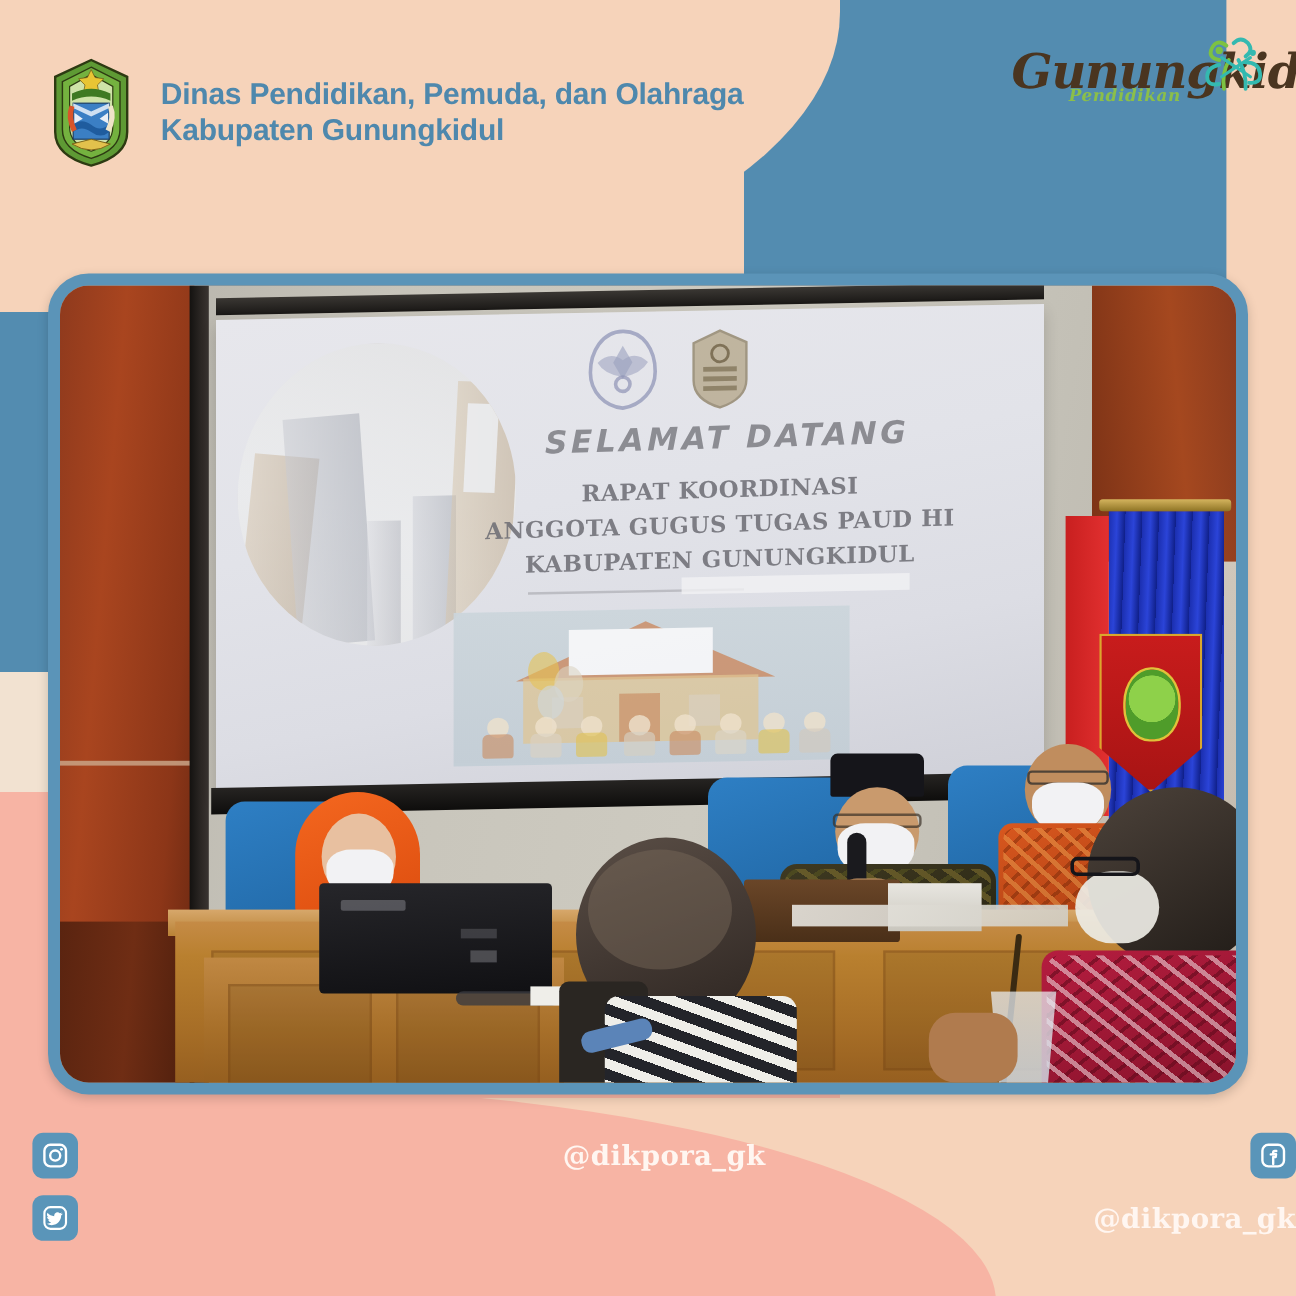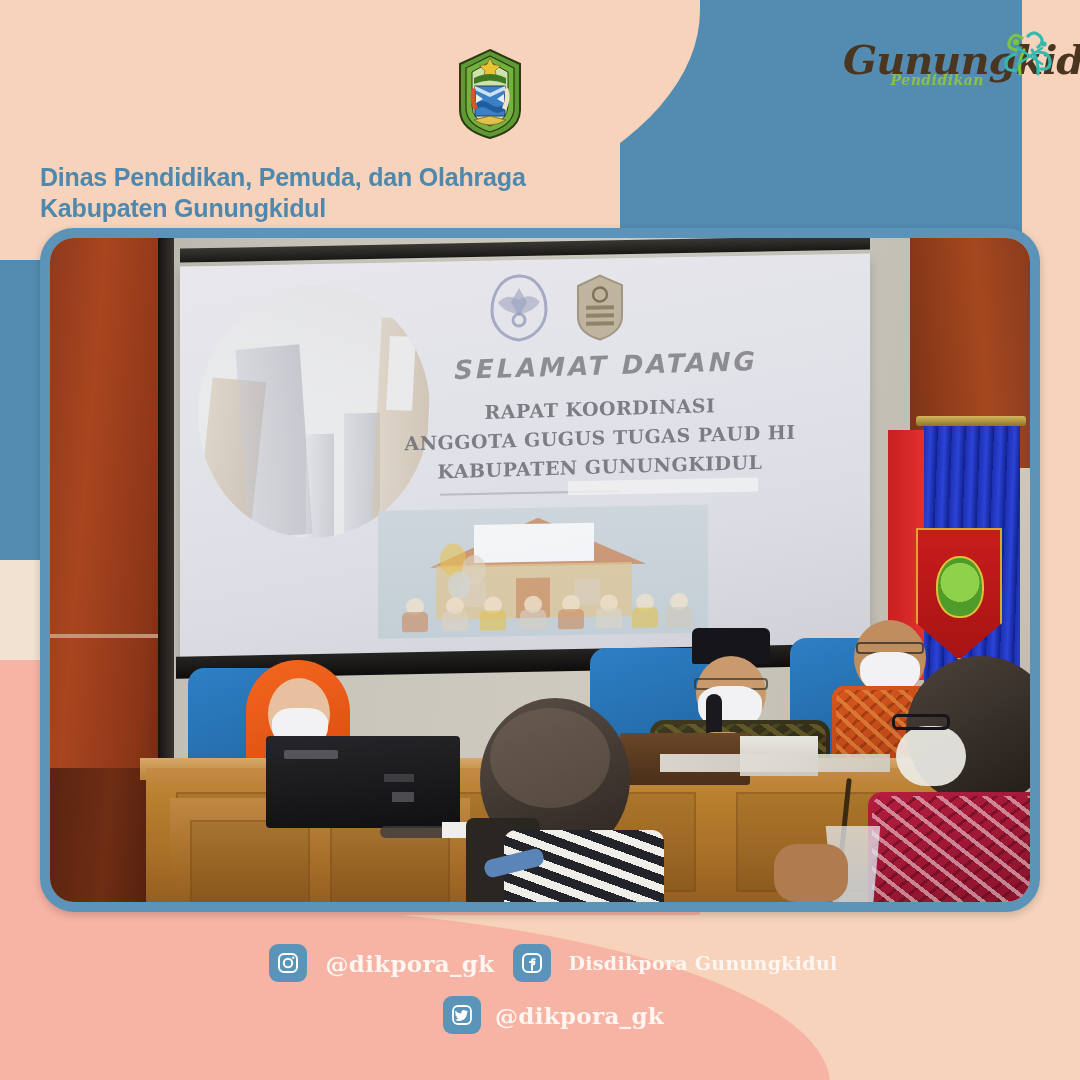--- a/index.html
+++ b/index.html
@@ -54,21 +54,21 @@
     position:absolute; left:-260px; top:905px; width:1090px; height:460px;
     background:#F7B4A4;
     border-top-right-radius:640px 180px;
   }
   .bg-pink-left-strip {
     position:absolute; left:0; top:620px; width:90px; height:460px;
     background:#F7B4A4;
   }
 
   
-  .header { position:absolute; left:40px; top:48px; display:flex; align-items:flex-end; gap:22px; z-index:30;flex-direction:column; }
+  .header { position:absolute; left:40px; top:48px; display:flex; align-items:center; gap:22px; z-index:30; }
   .emblem { width:72px; height:92px; position:relative; flex:0 0 auto; }
   .header-text { line-height:1.22; }
   .header-text .l {
     font-size:25px; font-weight:bold; color:#4E88AD; letter-spacing:-0.2px; white-space:nowrap;
   }
 
   
   .gk-logo { position:absolute; right:22px; top:40px; width:215px; height:95px; z-index:30; text-align:right; }
   .gk-word {
     font-family:"DejaVu Serif", serif; font-style:italic; font-weight:bold;
@@ -206,21 +206,21 @@
     border:2px solid #d9a72c; }
   .pennant-crest { position:absolute; right:46px; top:318px; width:48px; height:62px;
     border-radius:48% 48% 46% 46%;
     background:radial-gradient(circle at 50% 42%, #8ed14a 0 48%, #4f9c2a 49% 100%);
     border:2px solid #e0c23a; }
   .lamp { position:absolute; right:112px; top:200px; width:20px; height:70px;
     background:linear-gradient(180deg,#fdfdf2,#dcdccb); border-radius:10px; }
 
   
   .footer { position:absolute; left:0; top:944px; width:1080px; z-index:40; }
-  .foot-row { display:flex; align-items:center; justify-content:center; gap:18px;margin-left:27px; }
+  .foot-row { display:flex; align-items:center; justify-content:space-between; gap:18px;margin-left:27px; }
   .foot-row.second { margin-top:14px; gap:14px; }
   .sicon { width:38px; height:38px; border-radius:9px; background:#5A95B9;
     display:flex; align-items:center; justify-content:center; flex:0 0 auto; }
   .sicon svg { display:block; }
   .handle { font-family:"DejaVu Serif", serif; font-weight:bold; font-size:23px; color:#FFF6F1; letter-spacing:.3px; }
   .handle.small { font-size:19px; }
   .url-pill {
     background:#5A95B9; color:#FFFFFF; border-radius:10px;
     padding:8px 20px 9px; font-family:"DejaVu Serif", serif; font-weight:bold; font-size:21px;
     letter-spacing:.2px; white-space:nowrap;
@@ -484,21 +484,20 @@
         </svg>
       </div>
       <div class="handle">@dikpora_gk</div>
       <div class="sicon">
         <svg width="24" height="24" viewBox="0 0 24 24" fill="none" stroke="#fff" stroke-width="2">
           <rect x="3" y="3" width="18" height="18" rx="5"></rect>
           <path d="M14.6 8.2h-1.3c-.9 0-1.3.5-1.3 1.3v1.3h2.4l-.35 2.4h-2.05V19" stroke-linecap="round" stroke-linejoin="round"></path>
           <path d="M10 11.0h2" stroke-linecap="round"></path>
         </svg>
       </div>
-      <div class="handle small">Disdikpora Gunungkidul</div>
     </div>
     <div class="foot-row second">
       <div class="sicon">
         <svg width="24" height="24" viewBox="0 0 24 24" fill="none" stroke="#fff" stroke-width="1.8">
           <rect x="3" y="3" width="18" height="18" rx="5"></rect>
           <path d="M18 8.4c-.5.25-1 .4-1.6.48.58-.35 1-.9 1.22-1.56-.55.33-1.15.56-1.78.68a2.72 2.72 0 0 0-4.7 1.86c0 .22.02.43.07.63A7.74 7.74 0 0 1 5.6 7.65a2.72 2.72 0 0 0 .84 3.63c-.44-.01-.86-.14-1.22-.34v.04c0 1.31.94 2.41 2.18 2.66-.4.1-.82.12-1.22.05a2.73 2.73 0 0 0 2.55 1.89A5.47 5.47 0 0 1 5 16.72a7.7 7.7 0 0 0 4.18 1.22c5.01 0 7.76-4.15 7.76-7.76v-.35c.53-.38 1-.87 1.36-1.43Z" fill="#fff" stroke="none"></path>
         </svg>
       </div>
       <div class="handle">@dikpora_gk</div>
     </div>

